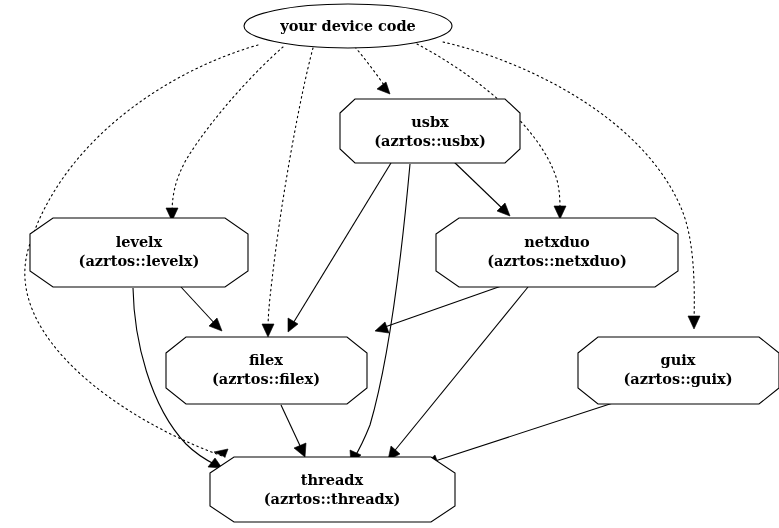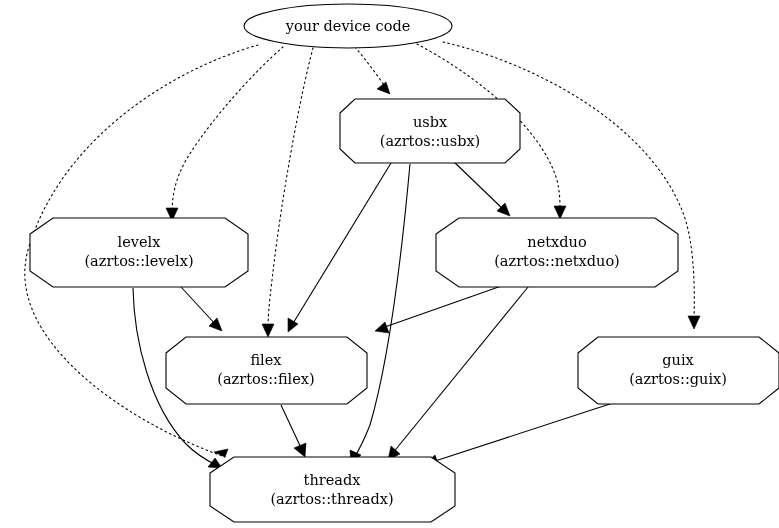--- a/index.html
+++ b/index.html
@@ -10,20 +10,21 @@
   }
   body {
     font-family: "DejaVu Serif", "Liberation Serif", serif;
   }
   #graph-canvas {
     position: relative;
     width: 779px;
     height: 528px;
     background: #ffffff;
     overflow: hidden;
+    font-weight: bold;
   }
   #graph-svg {
     display: block;
     width: 779px;
     height: 528px;
   }
   .node-shape {
     fill: #ffffff;
     stroke: #000000;
     stroke-width: 1.1;

